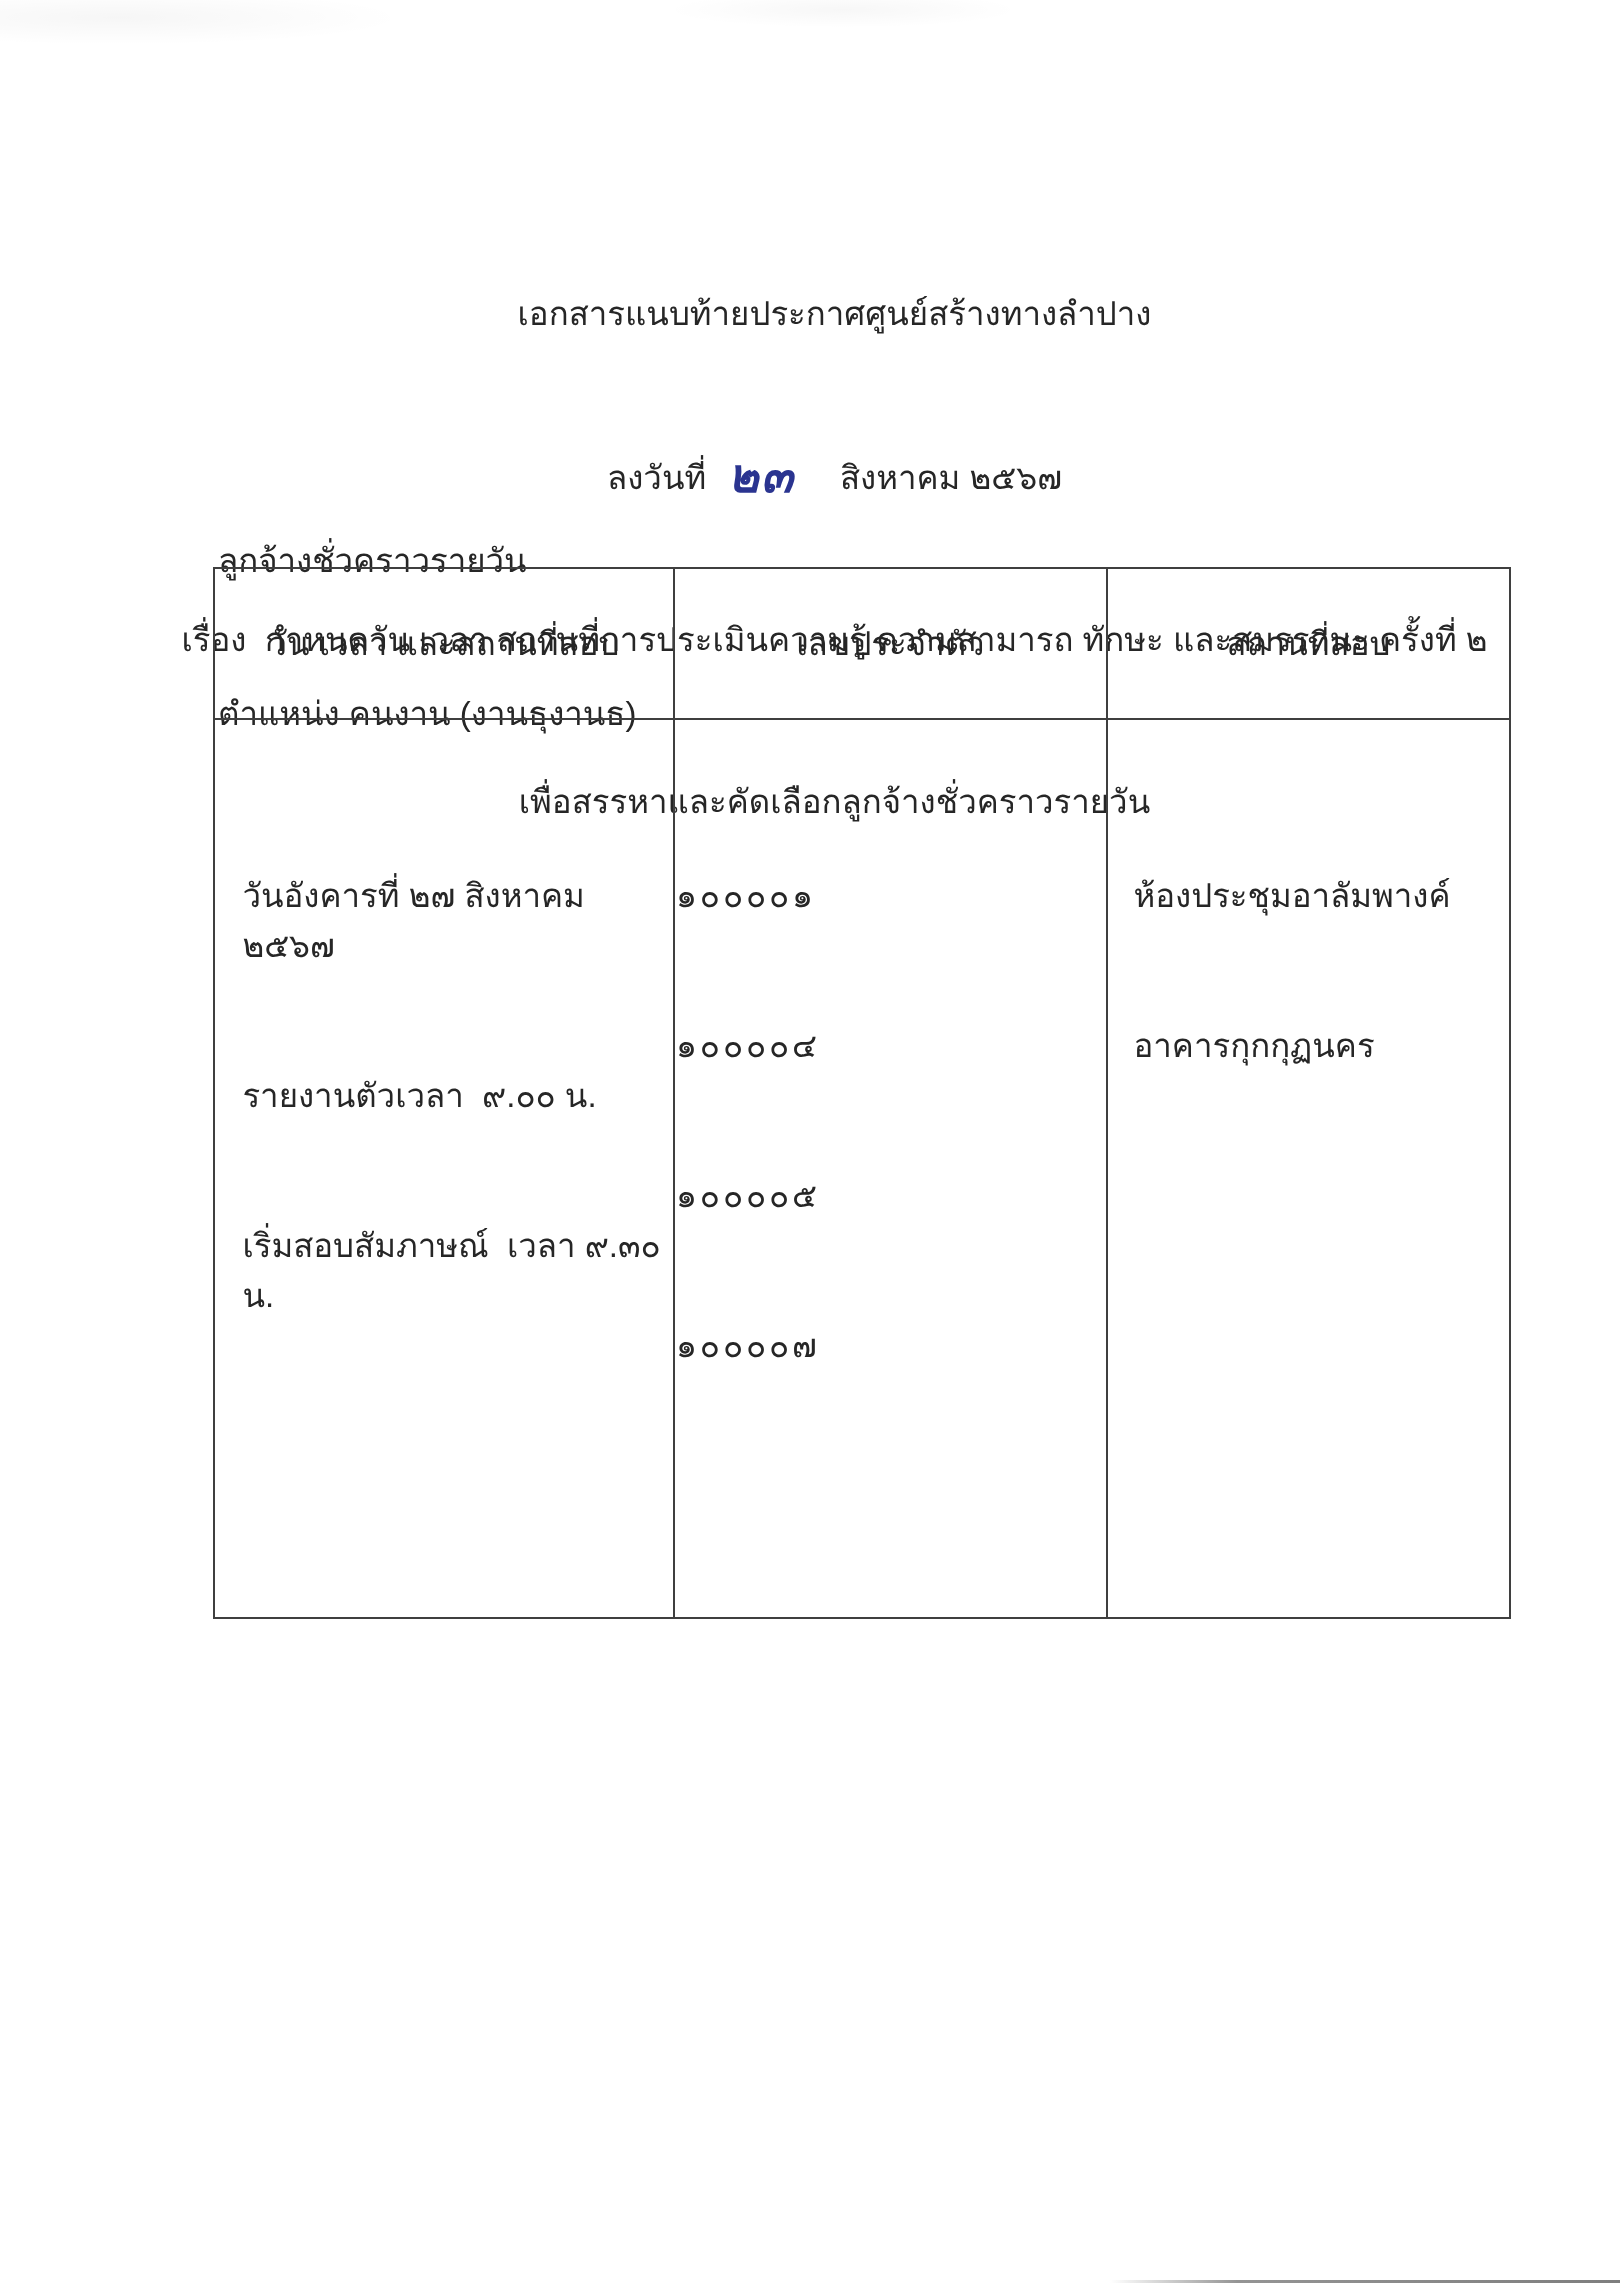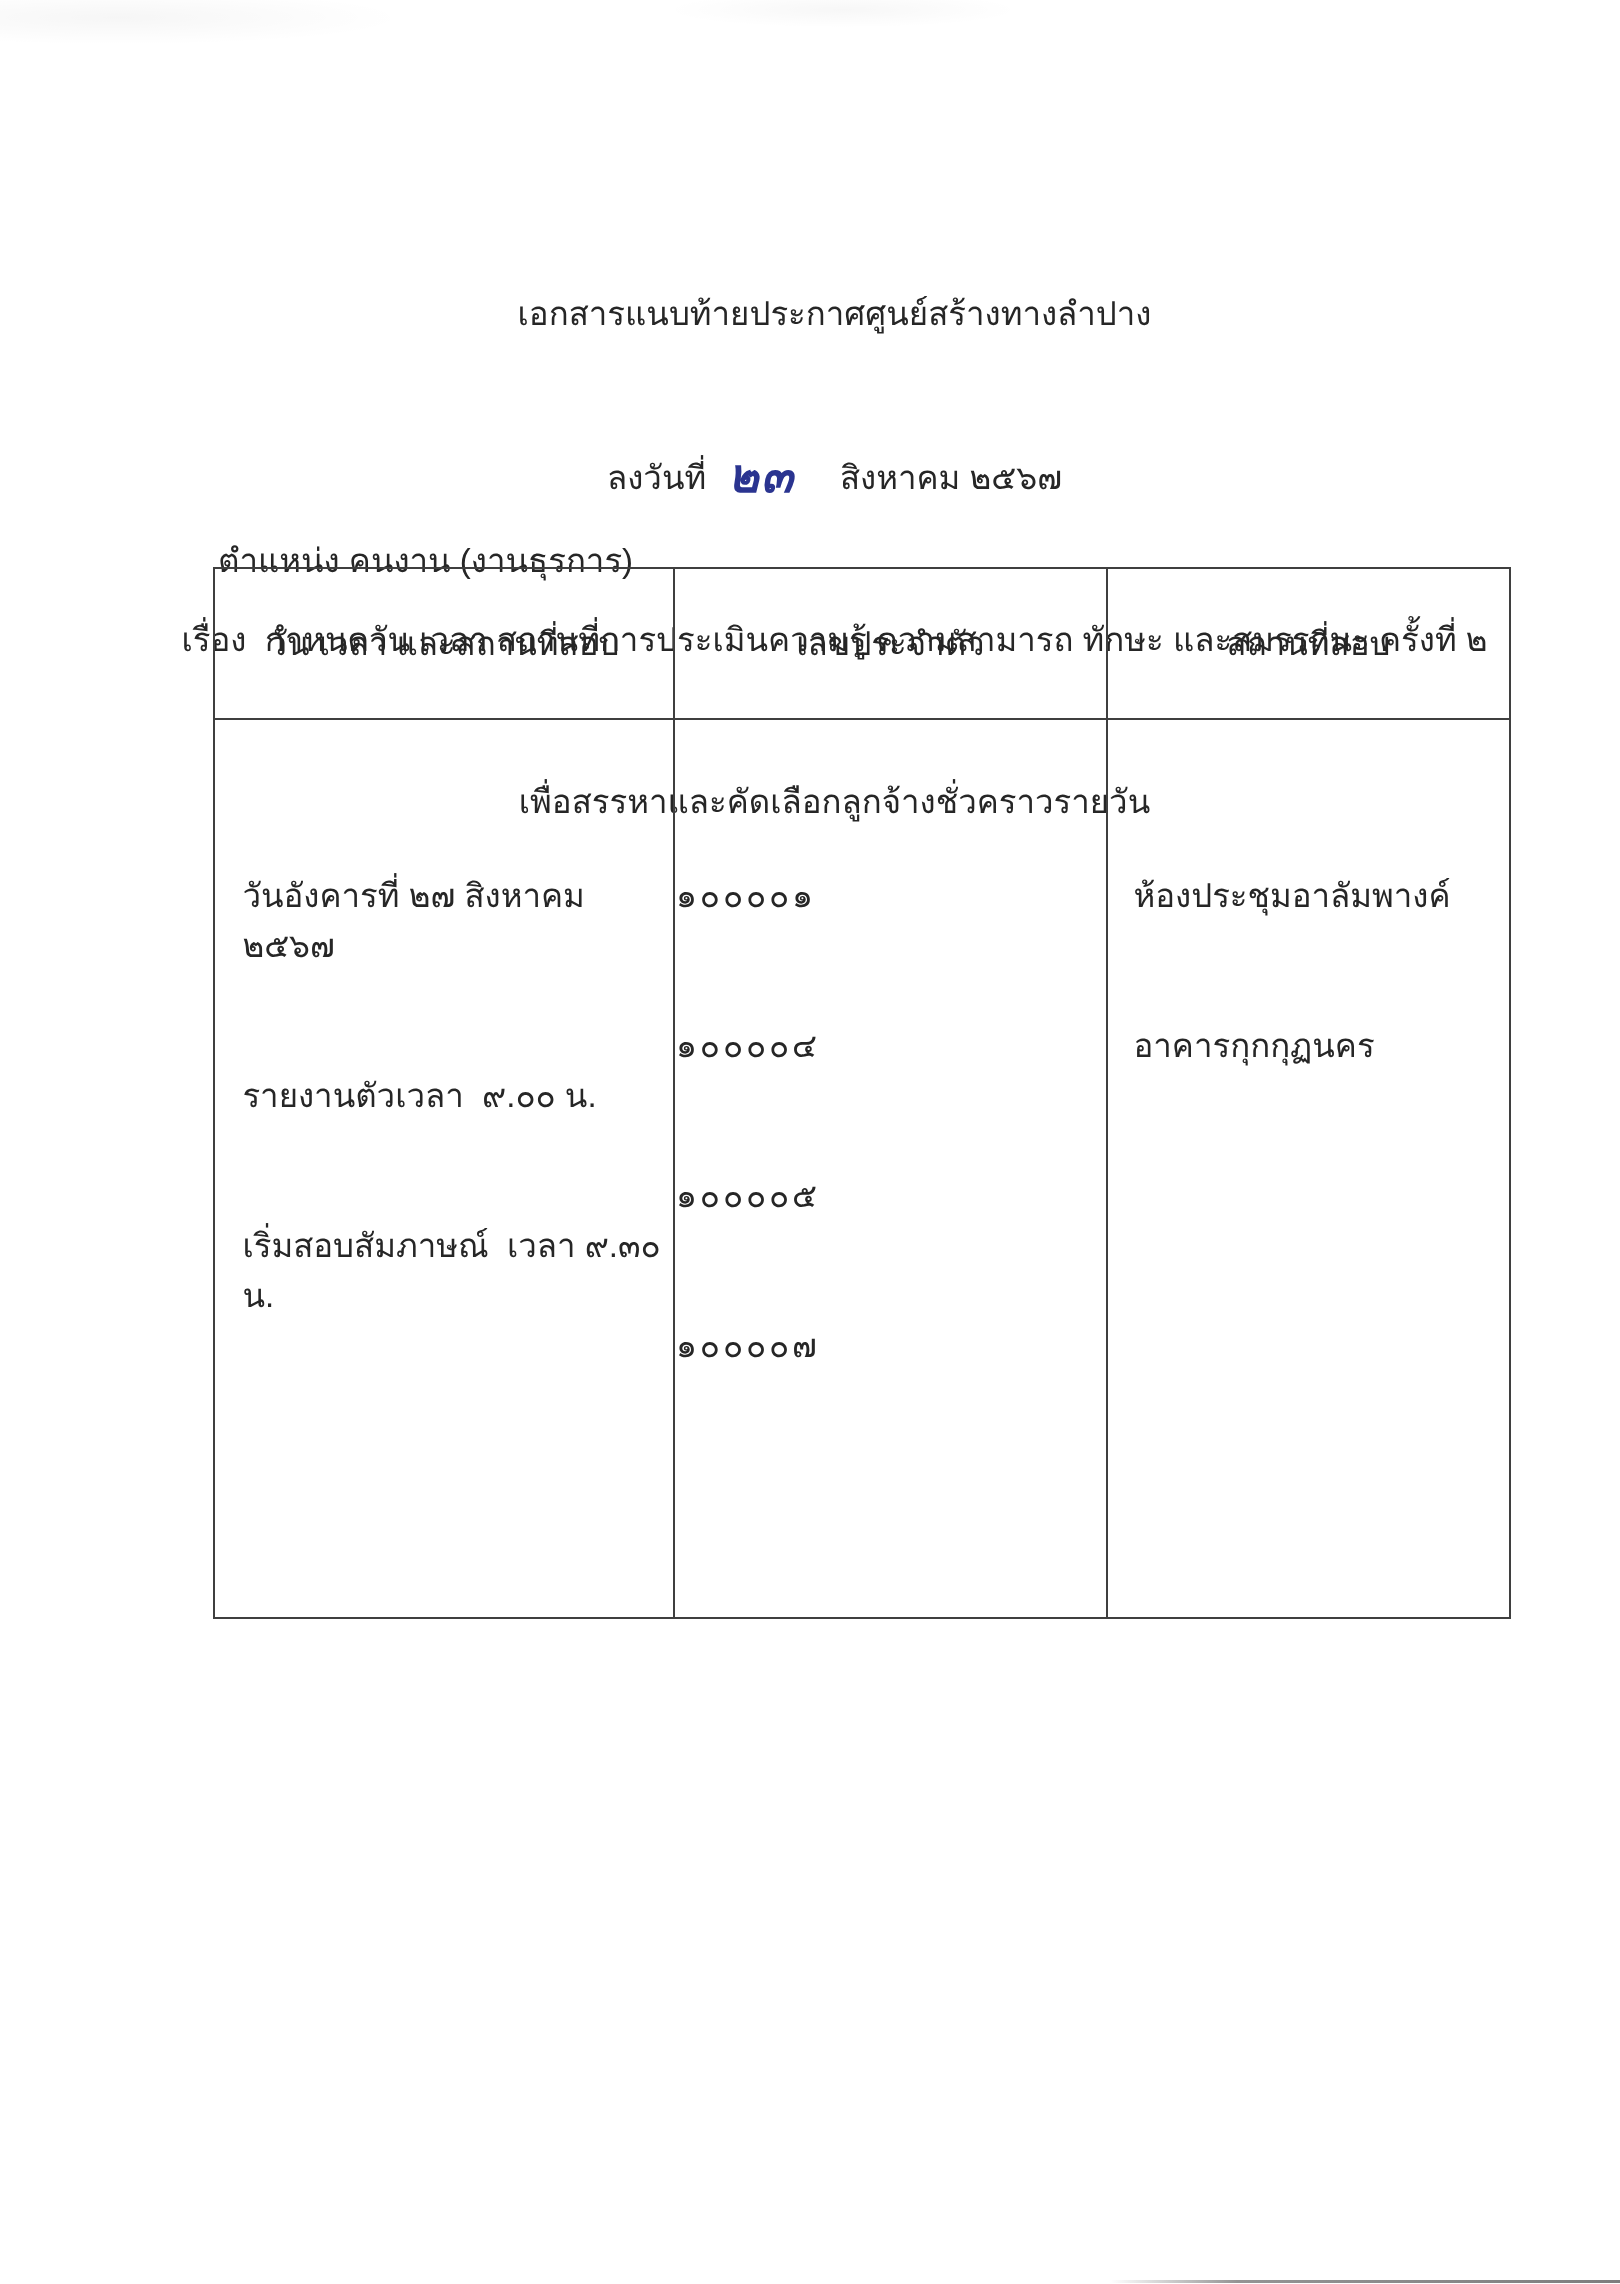--- a/index.html
+++ b/index.html
@@ -110,21 +110,22 @@
   <div class="scan-noise-top"></div>
 
   <div class="title-block">
     <div>เอกสารแนบท้ายประกาศศูนย์สร้างทางลำปาง</div>
     <div><span>ลงวันที่</span><span class="handwriting">๒๓</span><span>สิงหาคม ๒๕๖๗</span></div>
     <div>เรื่อง  กำหนดวัน เวลา สถานที่การประเมินความรู้ ความสามารถ ทักษะ และสมรรถนะ ครั้งที่ ๒</div>
     <div>เพื่อสรรหาและคัดเลือกลูกจ้างชั่วคราวรายวัน</div>
   </div>
 
   <div class="position-block">
-    <div>ตำแหน่ง คนงาน (งานธุรการ)</div>
+    <div>ลูกจ้างชั่วคราวรายวัน</div>
+    <div>ตำแหน่ง คนงาน (งานธุงานธ)</div>
   </div>
 
   <table class="exam-table">
     <colgroup>
       <col class="col-schedule">
       <col class="col-number">
       <col class="col-location">
     </colgroup>
     <thead>
       <tr>

